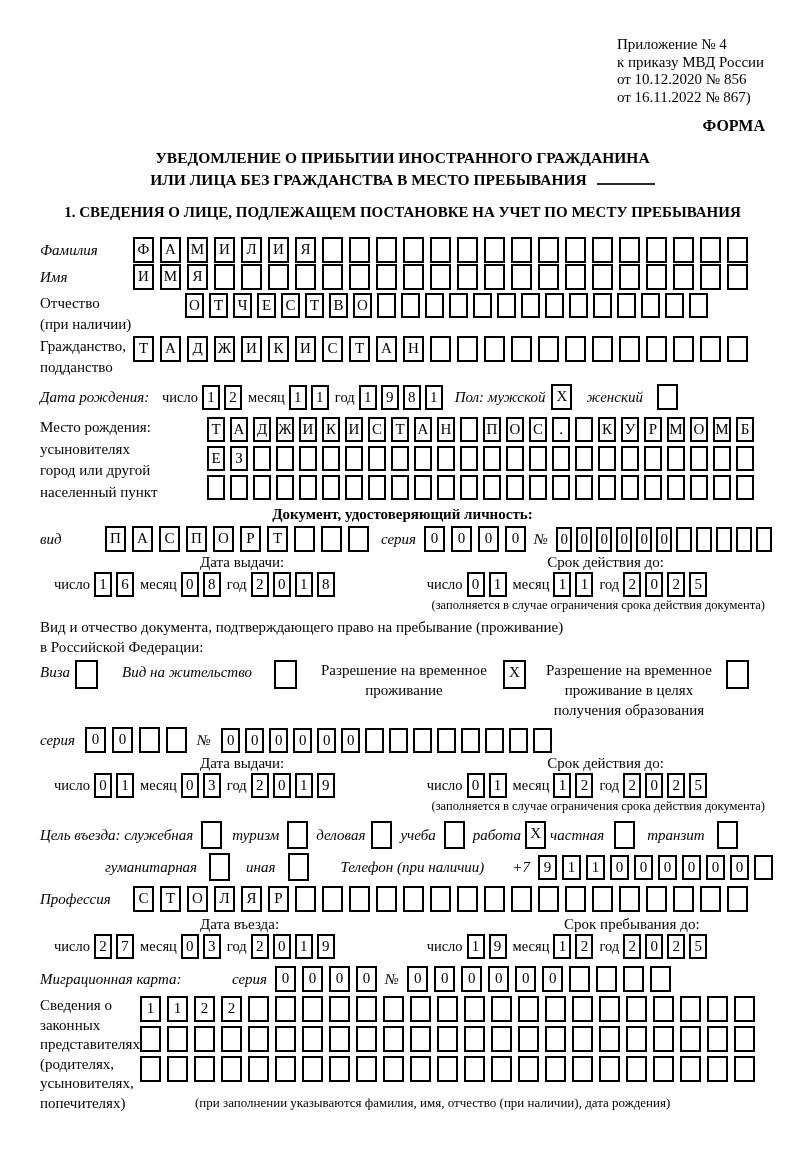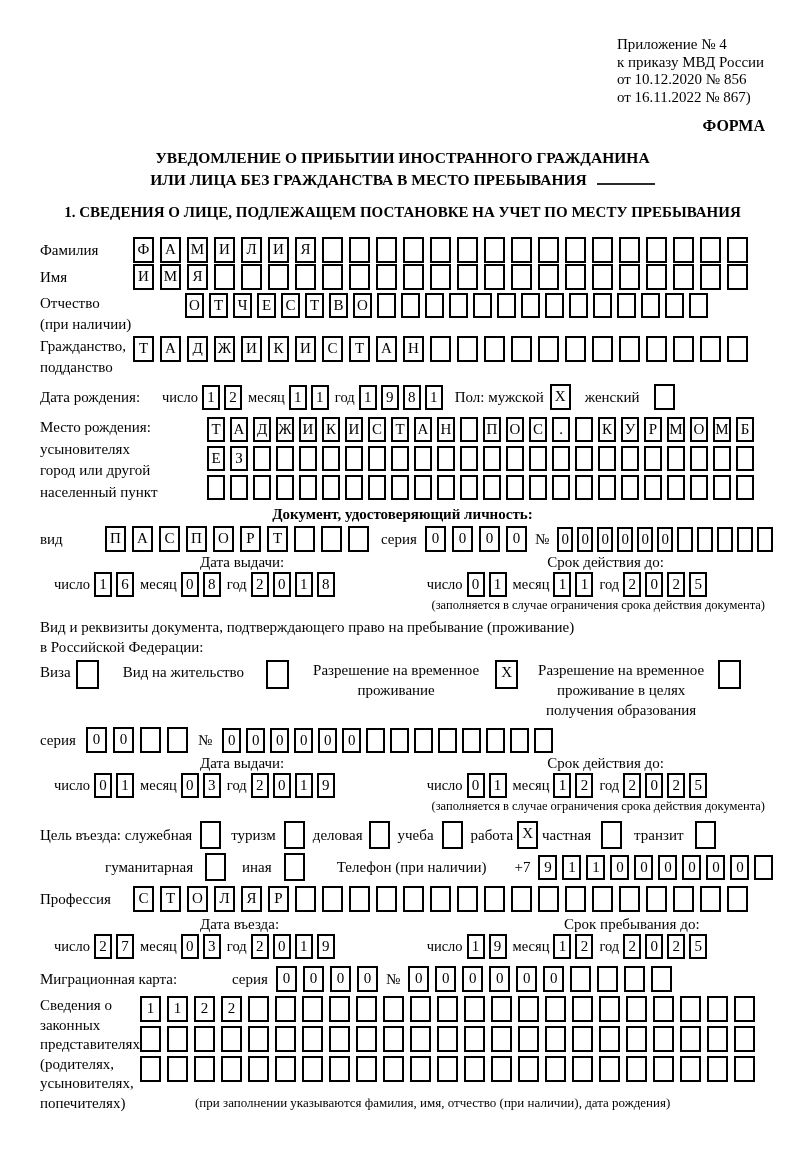--- a/index.html
+++ b/index.html
@@ -14,21 +14,21 @@
   .annex .gap { margin-top:5px; }
   .forma { text-align:right; font-weight:bold; font-size:16px; margin-top:11px; }
 
   .title { text-align:center; font-weight:bold; font-size:15.5px; line-height:22px; margin-top:12px; }
   .blank-line { display:inline-block; width:58px; height:3px; border-bottom:2.5px solid #2a2a2a; margin-left:10px; }
 
   .sec { text-align:center; font-weight:bold; font-size:15px; margin-top:13px; }
 
   .r  { display:flex; align-items:center; }
   .rt { display:flex; align-items:flex-start; }
-  .lbl { flex:none; }
+  .lbl { flex:none;font-style:italic; }
   .lines { flex:none; line-height:21px; }
 
   .cells { display:inline-flex; flex:none; }
   .cell {
     flex:none; width:21px; height:26px; border:2px solid #000; margin-right:6px;
     text-align:center; line-height:21px; font-size:15px; background:#fff;
   }
   .cells .cell:last-child { margin-right:0; }
   .cells.tight  .cell { width:18px; height:25px; margin-right:5px; }
   .cells.narrow .cell { width:16px; height:25px; margin-right:4px; }
@@ -383,21 +383,21 @@
           <span class="cell">2</span>
           <span class="cell">0</span>
           <span class="cell">2</span>
           <span class="cell">5</span>
         </span>
     </span>
   </div>
 
   <div class="note" style="text-align:right; margin-top:1px;">(заполняется в случае ограничения срока действия документа)</div>
 
-  <div style="margin-top:6px;">Вид и реквизиты документа, подтверждающего право на пребывание (проживание)</div>
+  <div style="margin-top:6px;">Вид и отчество документа, подтверждающего право на пребывание (проживание)</div>
   <div style="margin-top:3px;">в Российской Федерации:</div>
 
   <div class="rt" style="margin-top:4px;">
     <span class="lbl" style="margin-top:4px;">Виза</span>
     <span class="cell single" style="margin-left:5px; height:29px; width:23px;"></span>
     <span class="lbl" style="margin-left:24px; margin-top:4px;">Вид на жительство</span>
     <span class="cell single" style="margin-left:22px; height:29px; width:23px;"></span>
     <span class="ctr" style="margin-left:18px; width:178px;">
       <div>Разрешение на временное</div>
       <div>проживание</div>

